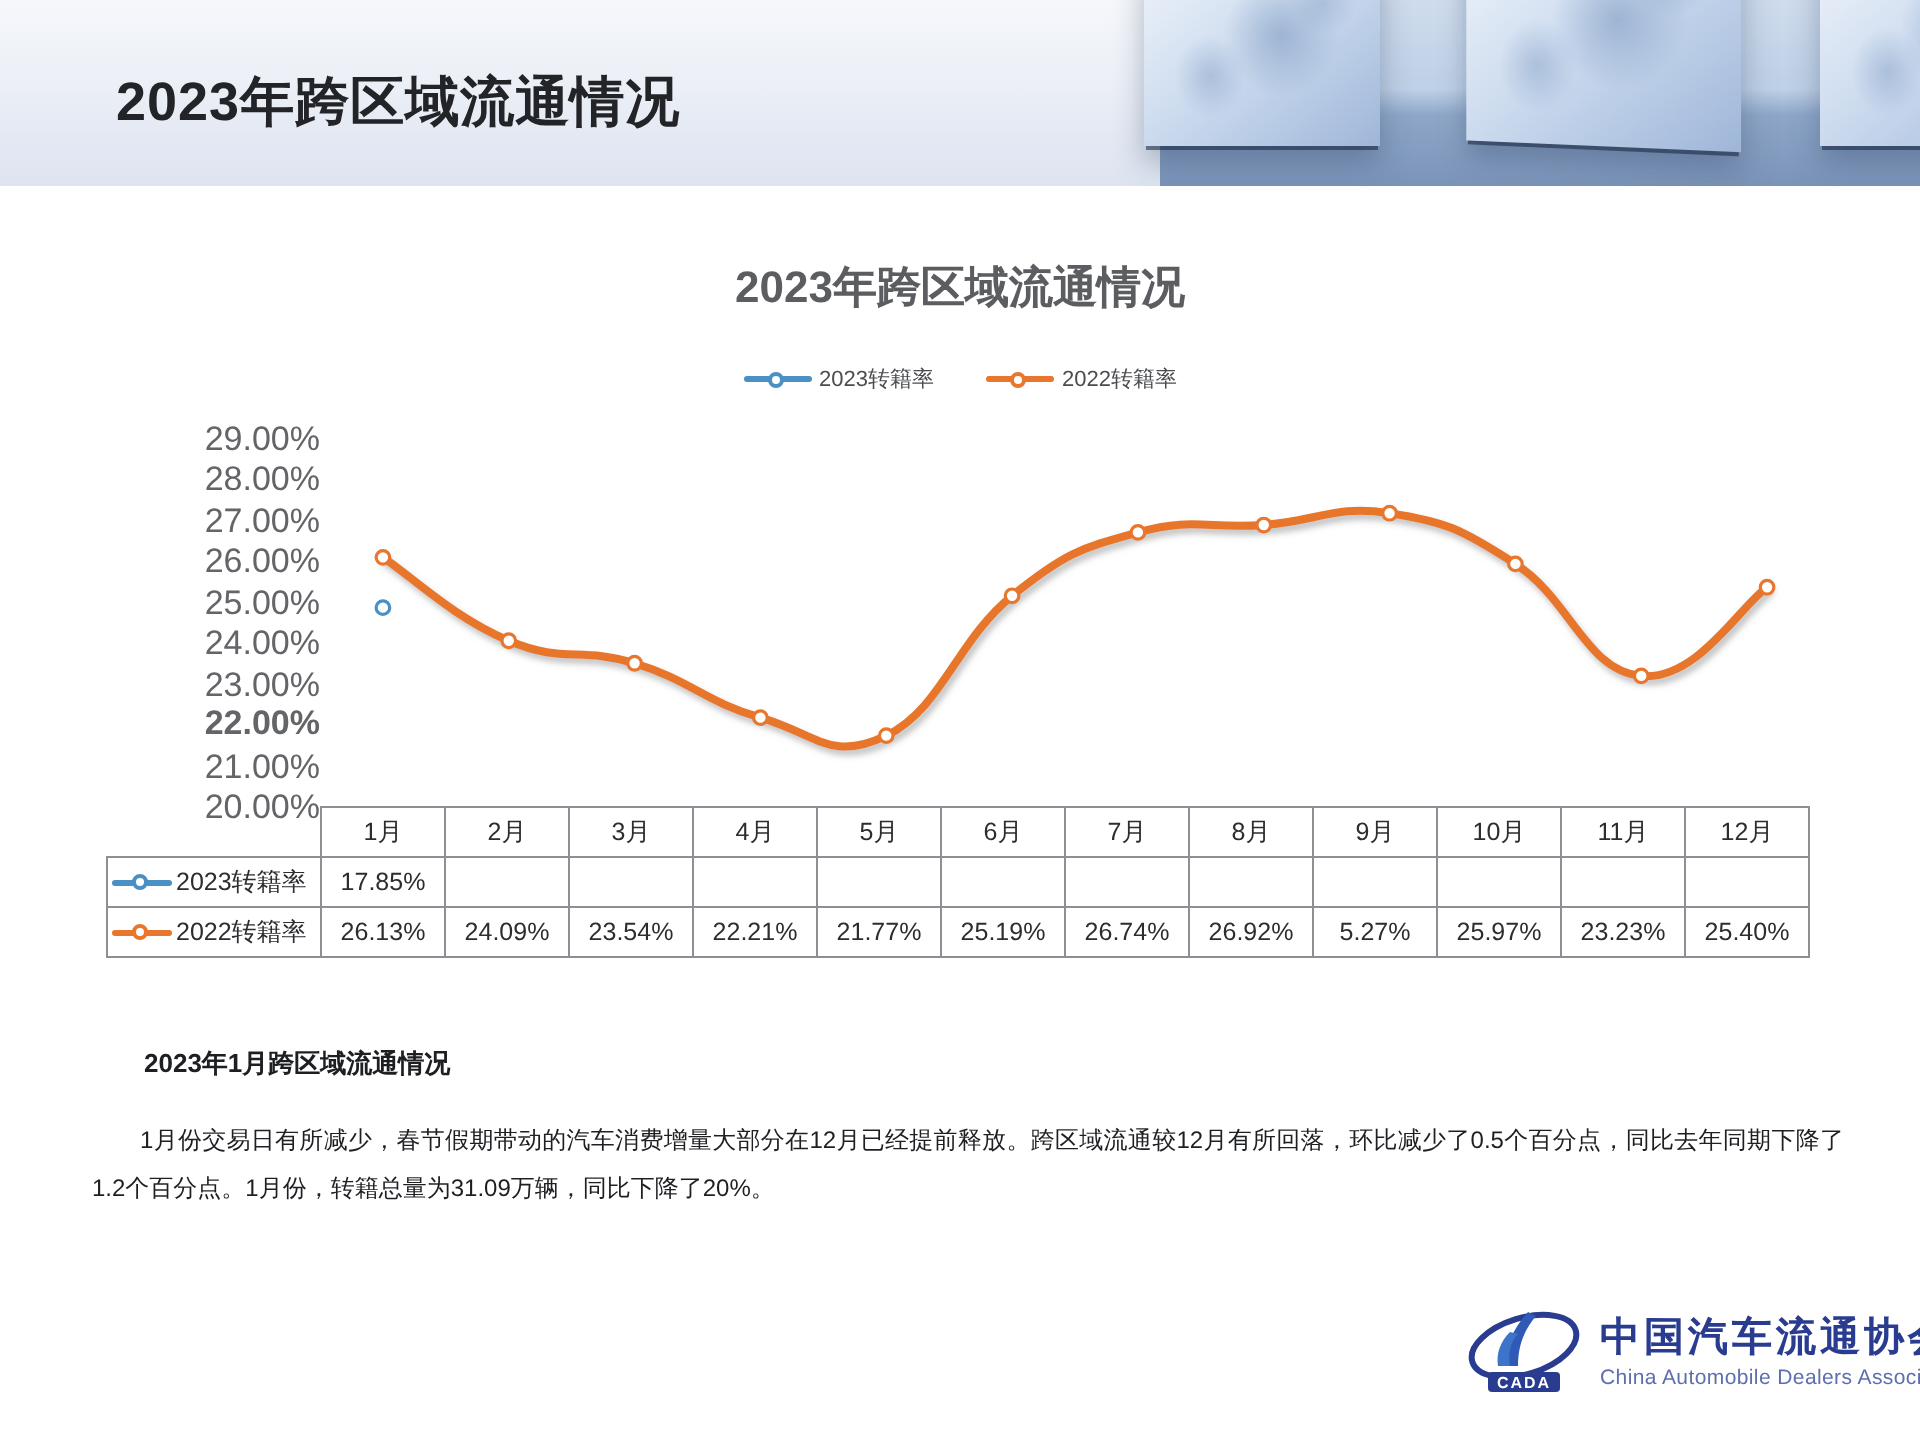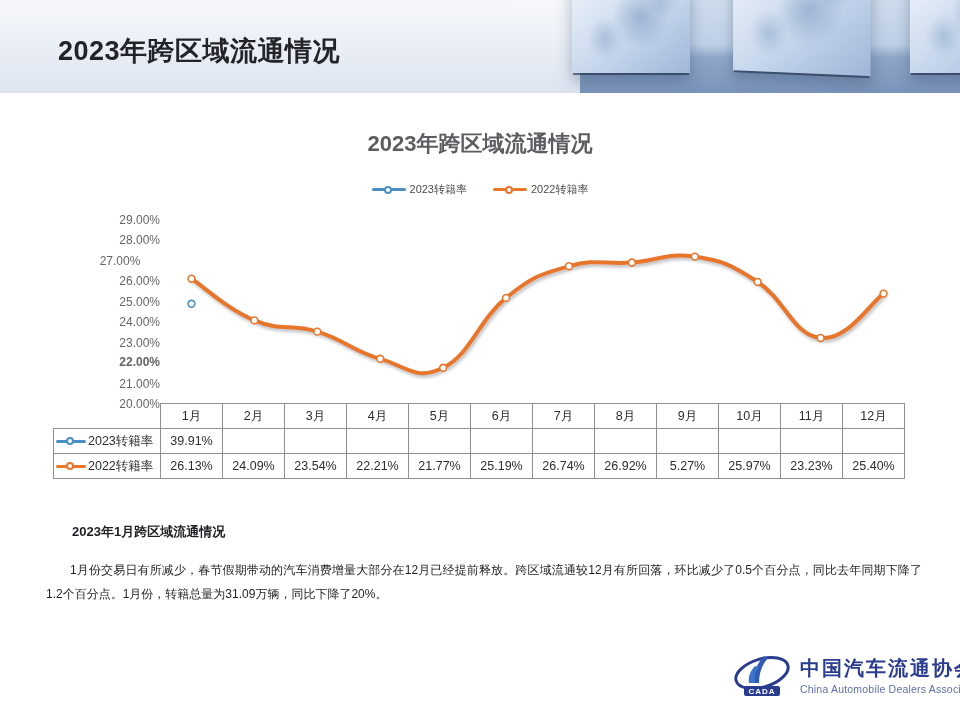--- a/index.html
+++ b/index.html
@@ -125,21 +125,21 @@
   #plot-area {
     position: absolute;
     left: 0; top: 0;
     width: 960px; height: 410px;
   }
   .y-tick {
     position: absolute;
     right: 0;
     width: 80px;
     text-align: right;
-    font-size: 12px;
+    font-size: 17px;
     color: #636568;
     transform: translateY(-50%);
     white-space: nowrap;
   }
   #y-axis {
     position: absolute;
     left: 80px; top: 0;
     width: 80px; height: 410px;
   }
   #chart-svg {
@@ -292,21 +292,21 @@
         <span class="sw-dot" id="lg-dot-1" style="border: 2px solid rgb(232, 118, 44);"></span>
       </span>
       <span>2022转籍率</span>
     </div>
   </div>
 
   <div id="plot-area">
     <div id="y-axis">
         <div class="y-tick" style="top: 127px;">29.00%</div>
         <div class="y-tick" style="top: 147.444px;">28.00%</div>
-        <div class="y-tick" style="top: 167.889px; text-align: center;">27.00%</div>
+        <div class="y-tick" style="top: 167.889px;">27.00%</div>
         <div class="y-tick" style="top: 188.333px;">26.00%</div>
         <div class="y-tick" style="top: 208.778px;">25.00%</div>
         <div class="y-tick" style="top: 229.222px;">24.00%</div>
         <div class="y-tick" style="top: 249.667px;">23.00%</div>
         <div class="y-tick" style="top: 269px; font-weight: bold;">22.00%</div>
         <div class="y-tick" style="top: 290.556px;">21.00%</div>
         <div class="y-tick" style="top: 311px;">20.00%</div>
       </div>
     <svg id="chart-svg" width="960" height="410">
       <defs>
@@ -358,21 +358,21 @@
     <tr>
       <td class="row-label-cell">
         <span class="row-legend">
           <span class="sw">
             <span class="sw-line" id="rl-line-0" style="background: rgb(74, 144, 196);"></span>
             <span class="sw-dot" id="rl-dot-0" style="border: 2px solid rgb(74, 144, 196);"></span>
           </span>
           <span class="row-legend-text">2023转籍率</span>
         </span>
       </td>
-      <td class="val-cell">39.91%</td>
+      <td class="val-cell">17.85%</td>
       <td class="val-cell"></td>
       <td class="val-cell"></td>
       <td class="val-cell"></td>
       <td class="val-cell"></td>
       <td class="val-cell"></td>
       <td class="val-cell"></td>
       <td class="val-cell"></td>
       <td class="val-cell"></td>
       <td class="val-cell"></td>
       <td class="val-cell"></td>

